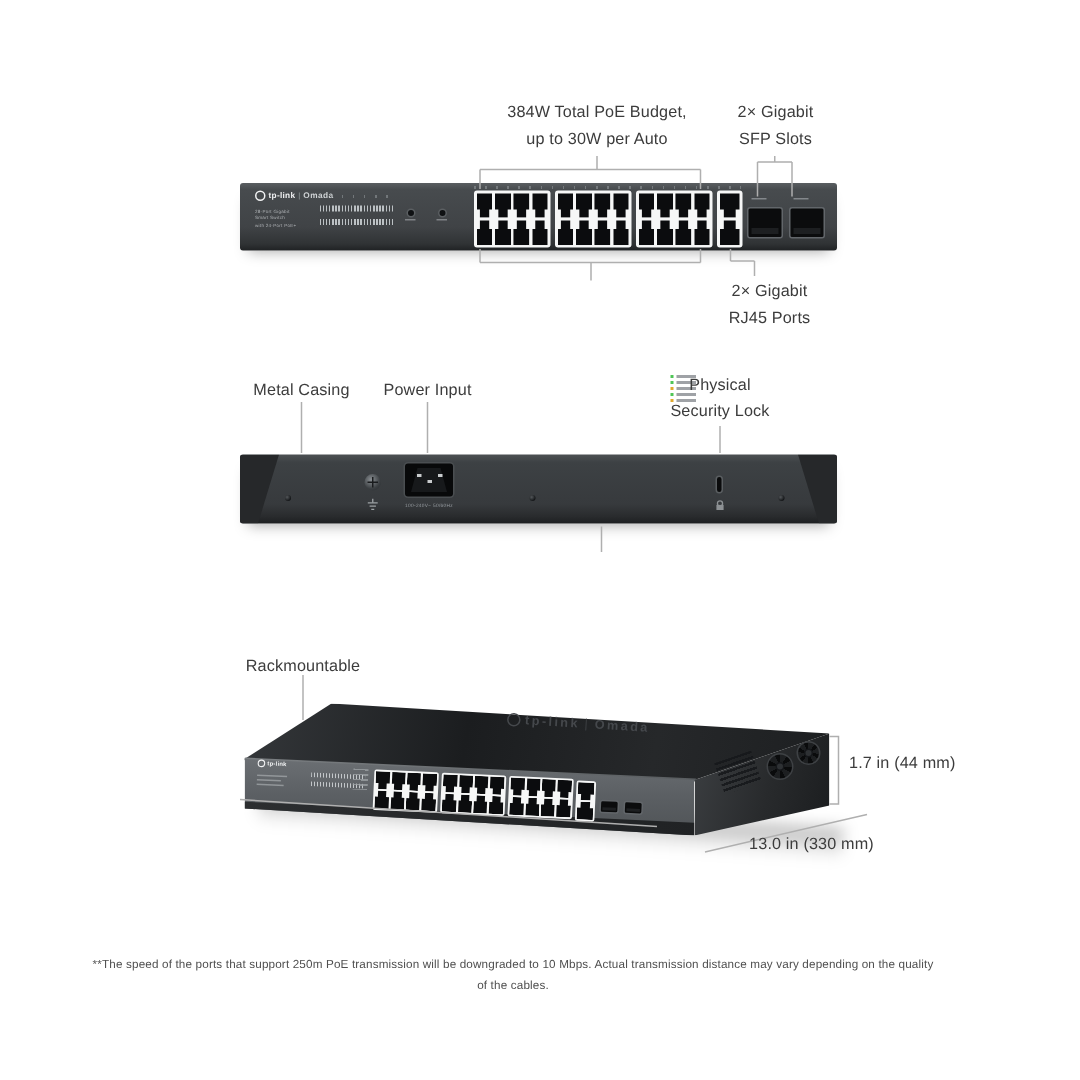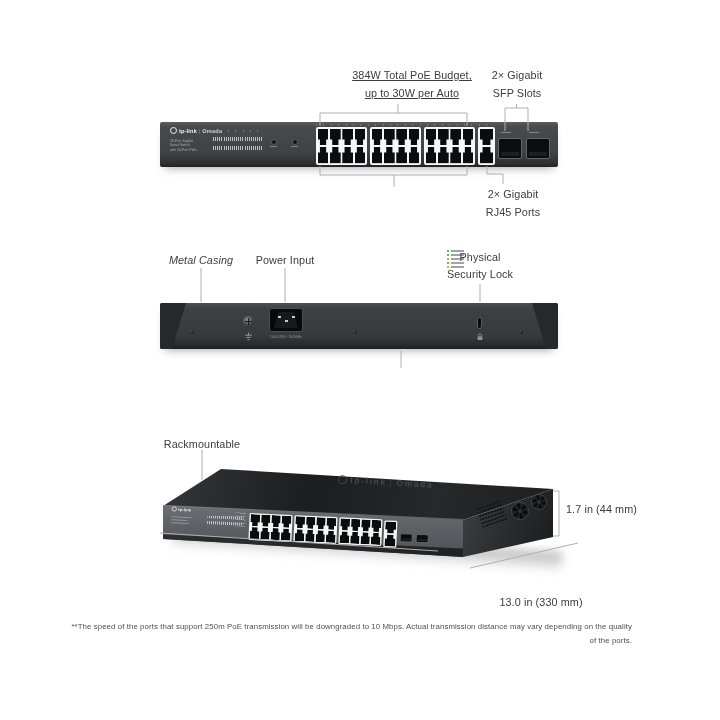--- a/index.html
+++ b/index.html
@@ -97,30 +97,30 @@
     transform:rotate(2.7deg);transform-origin:0 0;z-index:2;}
   #iso-content .brandrow{left:6px;top:2px;transform:scale(.72);transform-origin:0 0;}
   .specbar{position:absolute;height:.9px;background:#a7abae;opacity:.7;}
   .iso-ledrow{position:absolute;width:36px;height:3px;
     background:repeating-linear-gradient(90deg,#c3c7ca 0 .8px,transparent .8px 2px);}
   .iso-legend{position:absolute;left:70px;top:5px;width:10px;height:14px;
     background:repeating-linear-gradient(to bottom,#9ba0a3 0 1px,transparent 1px 3.4px);opacity:.8;}
   #iso-content .pgrid{gap:1px;padding:1.1px;border-radius:1.5px;}
   #iso-content .sfp::after{bottom:1px;height:2.5px;left:1px;right:1px;}
 
-  .footnote{position:absolute;left:52px;top:620px;width:580px;font-size:7.8px;line-height:14.2px;
-    color:#4f4f4f;text-align:right;letter-spacing:.1px;}
+  .footnote{position:absolute;left:52px;top:636px;width:580px;font-size:7.8px;line-height:14.2px;
+    color:#4f4f4f;text-align:center;letter-spacing:.1px;}
   .icon-svg{position:absolute;}
 </style>
 </head>
 <body>
 
 <div id="stage">
 
-  <div class="lbl" style="left:312px;top:66px;width:200px;text-decoration:underline;">
+  <div class="lbl" style="left:298px;top:66px;width:200px;">
     <div>384W Total PoE Budget,</div>
     <div>up to 30W per Auto</div>
   </div>
   <div class="lbl" style="left:467px;top:66px;width:100px;">
     <div>2× Gigabit</div>
     <div>SFP Slots</div>
   </div>
 
   <div id="front-panel" class="panel">
     <div class="brandrow" style="left:10px;top:5px;">
@@ -203,21 +203,21 @@
     <div class="sfpmark" style="left:369px;top:10px;"></div>
     <div class="sfp" style="left:338px;top:16px;width:24px;height:21px;"></div>
     <div class="sfp" style="left:366px;top:16px;width:24px;height:21px;"></div>
   </div>
 
   <div class="lbl" style="left:463px;top:185px;width:100px;">
     <div>2× Gigabit</div>
     <div>RJ45 Ports</div>
   </div>
 
-  <div class="lbl" style="left:151px;top:251px;width:100px;font-style:italic;">
+  <div class="lbl" style="left:151px;top:251px;width:100px;">
     <div>Metal Casing</div>
   </div>
   <div class="lbl" style="left:235px;top:251px;width:100px;">
     <div>Power Input</div>
   </div>
   <div class="lbl" style="left:430px;top:249px;width:100px;line-height:16.5px;">
     <div>Physical</div>
     <div>Security Lock</div>
   </div>
 
@@ -314,30 +314,30 @@
       </div>
     <div class="sfp" style="left:235px;top:18px;width:13px;height:9px;"></div>
     <div class="sfp" style="left:251px;top:18px;width:13px;height:9px;"></div>
   </div>
   <div id="iso-lip" class="face"></div>
   <div id="iso-side" class="face"></div>
   <div id="iso-grille"></div>
   <div id="fan-1" class="fan"></div>
   <div id="fan-2" class="fan"></div>
 
-  <div class="lbl" style="left:481px;top:554px;width:120px;margin-top:39px;">
+  <div class="lbl" style="left:481px;top:554px;width:120px;">
     <div>13.0 in (330 mm)</div>
   </div>
   <div class="lbl" style="left:566px;top:500px;width:100px;text-align:left;">
     <div>1.7 in (44 mm)</div>
   </div>
 
   <div class="footnote">
     <div>**The speed of the ports that support 250m PoE transmission will be downgraded to 10 Mbps. Actual transmission distance may vary depending on the quality</div>
-    <div>of the ports.</div>
+    <div>of the cables.</div>
   </div>
 
   <svg id="leaders" width="720" height="720" viewBox="0 0 720 720">
     <g stroke="#afafaf" stroke-width="1" fill="none">
       <path d="M398,104 V113 M320,113 H467 M320,113 V126 M467,113 V126"></path>
       <path d="M516.5,104 V108 M505,108 H528 M505,108 V131 M528,108 V131"></path>
       <path d="M320,166 V175 M467,166 V175 M320,175 H467 M394,175 V187"></path>
       <path d="M487,166 V174 M487,174 H503 M503,174 V184"></path>
       <path d="M201,268 V302"></path>
       <path d="M285,268 V302"></path>

